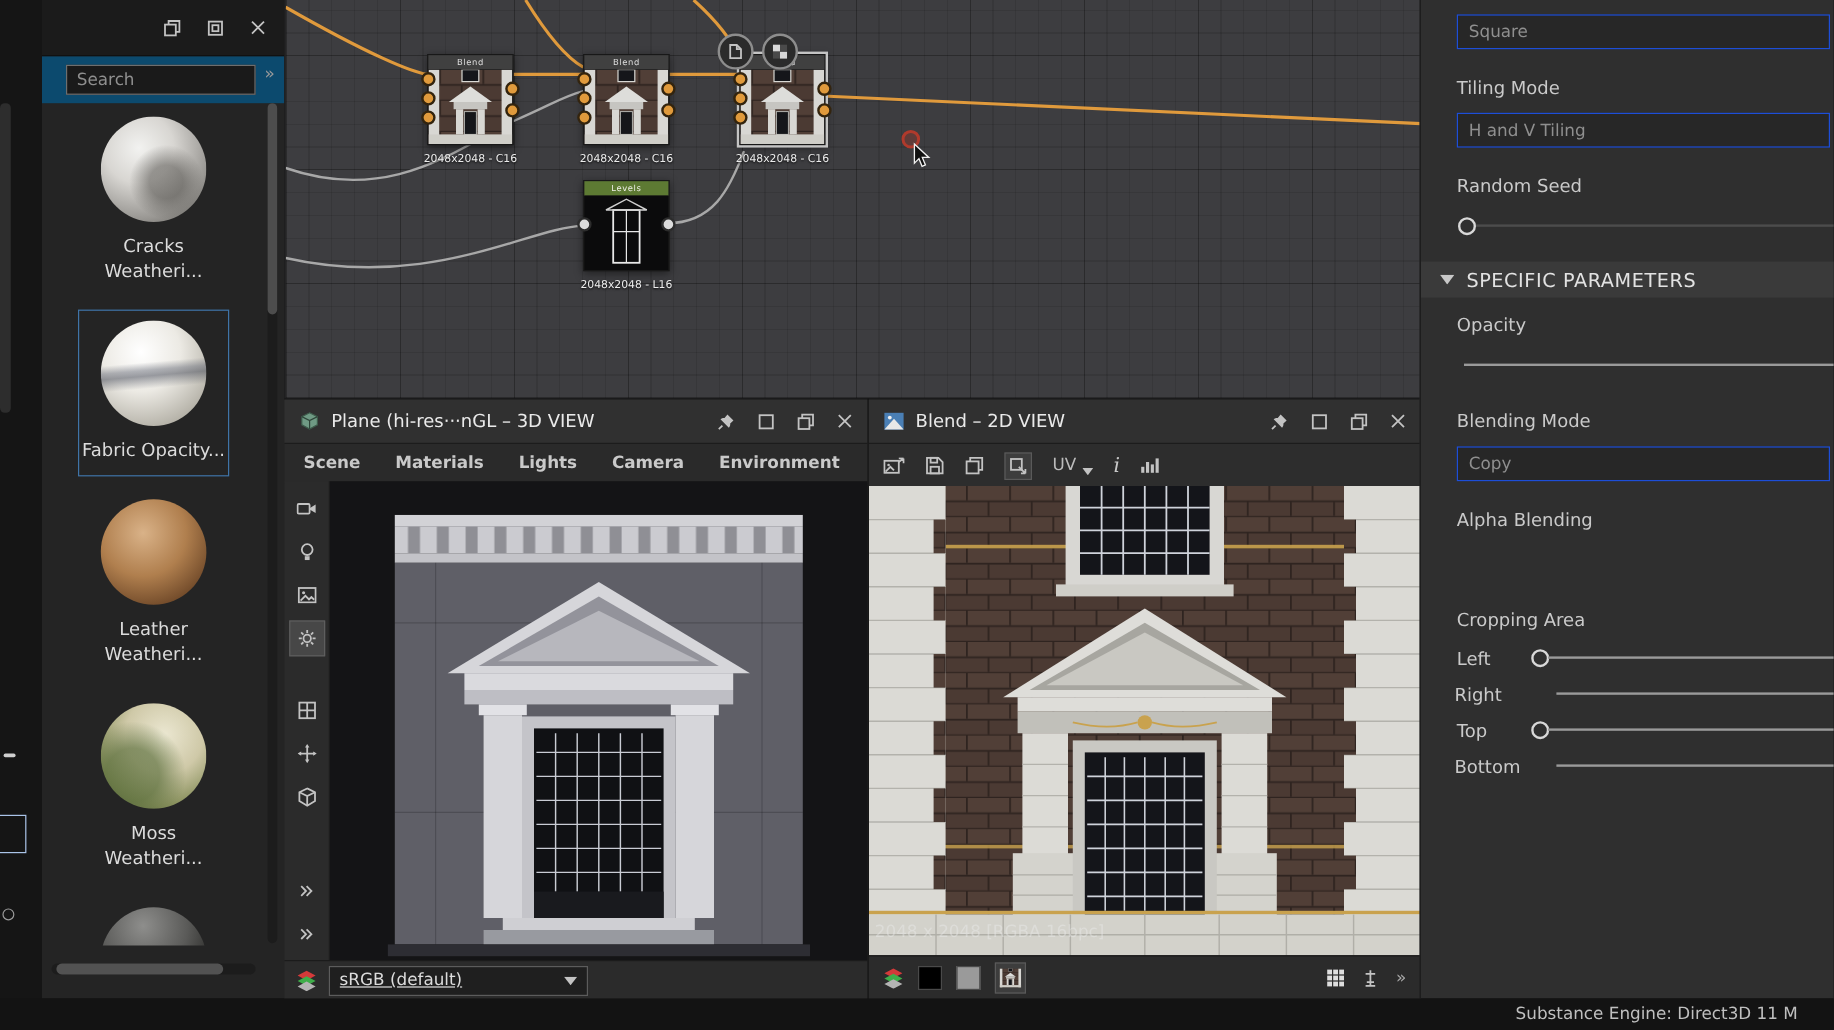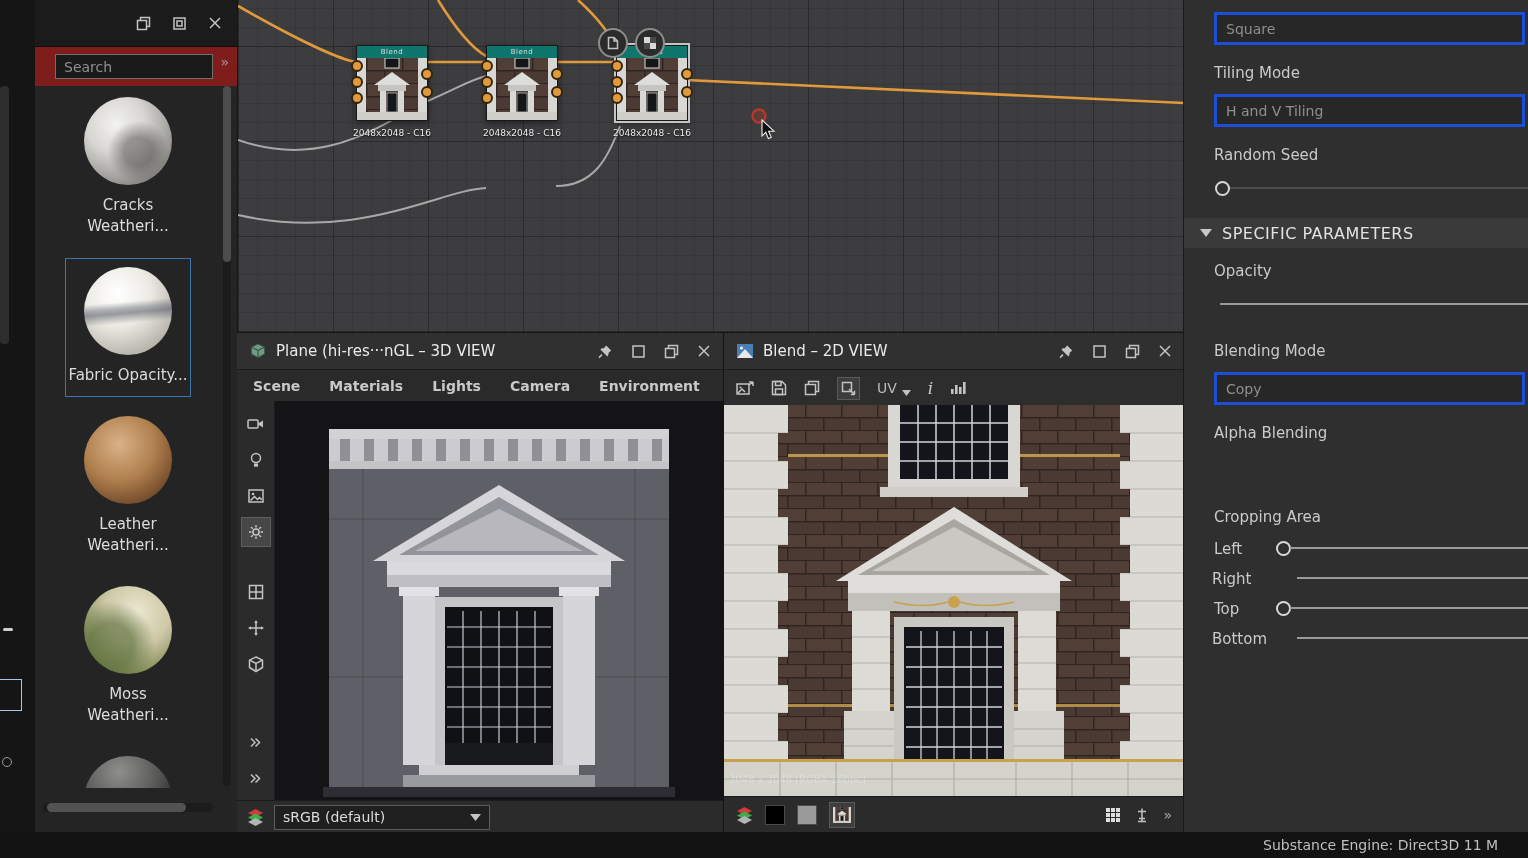--- a/index.html
+++ b/index.html
@@ -14,21 +14,21 @@
   .left-strip .inner{position:absolute;left:0;top:86px;width:9px;height:258px;background:#2d2d2d;border-radius:4px;}
   .left-mark1{position:absolute;left:3px;top:628px;width:10px;height:3px;background:#cfcfcf;border-radius:2px;}
   .left-selbox{position:absolute;left:-8px;top:679px;width:28px;height:30px;border:1px solid #aac4e8;}
   .left-mark2{position:absolute;left:2px;top:757px;width:8px;height:8px;border:1.5px solid #9a9a9a;border-radius:50%;}
 
   
   .library{position:absolute;left:35px;top:0;width:202px;height:832px;background:#242424;}
   .lib-titlebar{height:46px;background:#1b1b1b;border-bottom:1px solid #101010;
     display:flex;align-items:center;justify-content:flex-end;gap:20px;padding-right:14px;}
   .winbtn{width:16px;height:16px;display:flex;align-items:center;justify-content:center;cursor:default;}
-  .lib-search-row{display:flex;align-items:flex-start;padding:7px 8px 7px 20px;background:#7f1d1d;}
+  .lib-search-row{display:flex;align-items:flex-start;padding:7px 8px 7px 20px;background:#0c4a6e;}
   .lib-search{flex:1;height:23px;background:#1a1a1a;border:1px solid #6e6e6e;color:#cccccc;
     padding:0 8px;font-size:14px;font-family:inherit;outline:none;min-width:0;}
   .lib-search::placeholder{color:#8f8f8f;}
   .lib-more{color:#9a9a9a;margin-left:7px;font-size:14px;}
   .lib-list{position:absolute;top:84px;left:0;right:16px;bottom:44px;overflow:hidden;}
   .lib-item{width:120px;margin:4px auto 10px;text-align:center;padding:8px 2px 10px;border:1px solid transparent;}
   .lib-item.selected{border:1px solid #3f74a8;}
   .sphere{width:88px;height:88px;border-radius:50%;margin:0 auto 10px;}
   .sphere-cracks{background:
      radial-gradient(circle at 62% 62%, rgba(60,58,54,.45) 0 18%, transparent 40%),
@@ -53,21 +53,21 @@
     border-left:1px solid #141414;overflow:hidden;
     background-image:
       repeating-linear-gradient(0deg, rgba(0,0,0,.22) 0 1px, transparent 1px 95px),
       repeating-linear-gradient(90deg, rgba(0,0,0,.22) 0 1px, transparent 1px 95px),
       repeating-linear-gradient(0deg, rgba(0,0,0,.10) 0 1px, transparent 1px 19px),
       repeating-linear-gradient(90deg, rgba(0,0,0,.10) 0 1px, transparent 1px 19px);}
   .wires{position:absolute;left:0;top:0;}
   .gnode{position:absolute;width:70px;background:#262626;border:1px solid #181818;
     box-shadow:0 2px 7px rgba(0,0,0,.45);}
   .gnode.selected{outline:2px solid #c4c4c4;}
-  .gnode-h{height:12px;background:#0f766e;color:#dedede;font-size:7px;text-align:center;line-height:12px;letter-spacing:.5px;}
+  .gnode-h{height:12px;background:#404040;color:#dedede;font-size:7px;text-align:center;line-height:12px;letter-spacing:.5px;}
   .gnode-h.levels{background:#5d7a33;color:#f0f0e8;}
   .gnode-b{height:62px;background:#0d0d0d;overflow:hidden;}
   .gnode-b svg{width:70px;height:62px;}
   .gnode-c{position:absolute;top:82px;left:-26px;width:122px;text-align:center;color:#ececec;
     font-size:9px;text-shadow:0 1px 2px #000;white-space:nowrap;}
   .gdot{position:absolute;width:8px;height:8px;border-radius:50%;background:#e09a3c;border:2px solid #33240e;}
   .gdot.white{background:#dcdcdc;border-color:#2c2c2c;}
   .gdot.l{left:-6px;} .gdot.r{right:-6px;}
   .toggle-circle{position:absolute;width:26px;height:26px;border-radius:50%;background:#2b2b2b;
     border:2px solid #8d8d8d;display:flex;align-items:center;justify-content:center;}
@@ -89,43 +89,43 @@
     align-items:center;padding-top:8px;gap:6px;}
   .tool{width:30px;height:30px;display:flex;align-items:center;justify-content:center;}
   .tool.active{background:#474747;border:1px solid #5e5e5e;box-sizing:border-box;}
   .tool-gap{height:18px;}
   .v3d-viewport{flex:1;background:#141416;position:relative;overflow:hidden;}
   .v3d-viewport svg.facade{position:absolute;left:50%;top:28px;margin-left:-176px;}
   .v3d-bottom{position:absolute;bottom:0;left:0;right:0;height:32px;background:#2b2b2b;display:flex;
     align-items:center;gap:10px;padding:0 10px;border-top:1px solid #1b1b1b;}
   .dropdown{width:198px;height:23px;background:#1f1f1f;border:1px solid #5c5c5c;color:#dcdcdc;font-size:14px;
     display:flex;align-items:center;padding:0 8px;gap:6px;}
-  .dropdown .lbl{flex:1;white-space:nowrap;overflow:hidden;}
+  .dropdown .lbl{flex:1;white-space:nowrap;overflow:hidden;text-decoration:underline;}
 
   
   .v2d{position:absolute;left:723px;top:332px;width:460px;height:500px;background:#262626;
     border-top:1px solid #141414;border-left:1px solid #141414;}
   .v2d-toolbar{height:36px;display:flex;align-items:center;gap:17px;padding:0 12px;background:#2d2d2d;
     border-bottom:1px solid #1b1b1b;color:#bbbbbb;}
   .tool-boxed{border:1px solid #5a5a5a;background:#3d3d3d;padding:3px;display:flex;}
   .uv-wrap{display:flex;align-items:flex-end;gap:5px;color:#bbbbbb;font-size:14px;}
   .info-i{font-family:"DejaVu Serif","Liberation Serif",serif;font-style:italic;font-size:17px;color:#c8c8c8;}
   .v2d-canvas{position:absolute;top:72px;bottom:36px;left:0;right:0;background:#181818;overflow:hidden;}
   .v2d-canvas svg{width:460px;height:392px;}
-  .img-info{position:absolute;left:5px;bottom:12px;color:rgba(235,235,235,.42);font-size:10px;white-space:nowrap;margin-top:36px;}
+  .img-info{position:absolute;left:5px;bottom:12px;color:rgba(235,235,235,.42);font-size:14px;white-space:nowrap;margin-top:36px;}
   .v2d-bottom{position:absolute;bottom:0;left:0;right:0;height:36px;background:#2b2b2b;display:flex;
     align-items:center;gap:12px;padding:0 12px;border-top:1px solid #1b1b1b;}
   .swatch{width:18px;height:18px;border:1px solid #4a4a4a;}
   .swatch.black{background:#000;} .swatch.gray{background:#9a9a9a;}
   .thumb-btn{width:24px;height:24px;border:1px solid #5a5a5a;background:#3d3d3d;display:flex;align-items:center;justify-content:center;}
   .right-group{margin-left:auto;display:flex;align-items:center;gap:14px;color:#a8a8a8;}
 
   
   .props{position:absolute;left:1183px;top:0;width:345px;height:832px;background:#2f2f2f;border-left:1px solid #191919;overflow:hidden;}
-  .p-field{position:absolute;left:30px;right:4px;height:27px;background:#272727;border:3px solid #1d4ed8;
+  .p-field{position:absolute;left:30px;right:4px;height:27px;background:#272727;border:1px solid #1d4ed8;
     color:#8f8f8f;font-size:14px;display:flex;align-items:center;padding:0 9px;}
   .p-label{position:absolute;color:#cacaca;font-size:15px;white-space:nowrap;}
   .section{position:absolute;left:0;right:0;height:30px;background:#3a3a3a;display:flex;align-items:center;
     gap:10px;padding-left:16px;color:#e2e2e2;font-size:16px;letter-spacing:.5px;}
   .knob{position:absolute;width:11px;height:11px;border:2px solid #d8d8d8;border-radius:50%;background:#2f2f2f;}
   .track{position:absolute;height:2px;background:#9a9a9a;right:0;}
   .track.dim{background:#4c4c4c;}
   .chev{width:12px;height:8px;}
 
   
@@ -301,20 +301,31 @@
   </div>
   <div class="toggle-circle" style="left:397px;top:28px">
     <svg width="12" height="12">
         <rect width="6" height="6" fill="#d8d8d8"></rect>
         <rect x="6" y="6" width="6" height="6" fill="#d8d8d8"></rect>
         <rect x="6" width="6" height="6" fill="#4a4a4a"></rect>
         <rect y="6" width="6" height="6" fill="#4a4a4a"></rect>
       </svg>
   </div>
 
+  <div class="gnode" style="left:248px;top:150px">
+    <div class="gnode-h levels">Levels</div>
+    <div class="gnode-b">
+        <svg viewBox="0 0 70 62">
+          <use href="#levelsMini"></use>
+        </svg>
+      </div>
+    <span class="gdot white l" style="top:30px"></span>
+    <span class="gdot white r" style="top:30px"></span>
+    <div class="gnode-c">2048x2048 - L16</div>
+  </div>
 
   <div class="cursor">
     <svg width="44" height="46">
       <circle cx="16" cy="13" r="6.5" fill="rgba(170,55,40,.32)" stroke="#b03a2c" stroke-width="2.5"></circle>
       <g transform="translate(19,17)">
         <path d="M0,0 L0,16 L3.8,12.2 L6.4,18.6 L9.2,17.4 L6.6,11.2 L12,11.2 Z" fill="#101010" stroke="#f0f0f0" stroke-width="1.1"></path>
       </g>
     </svg>
   </div>
 </div>

